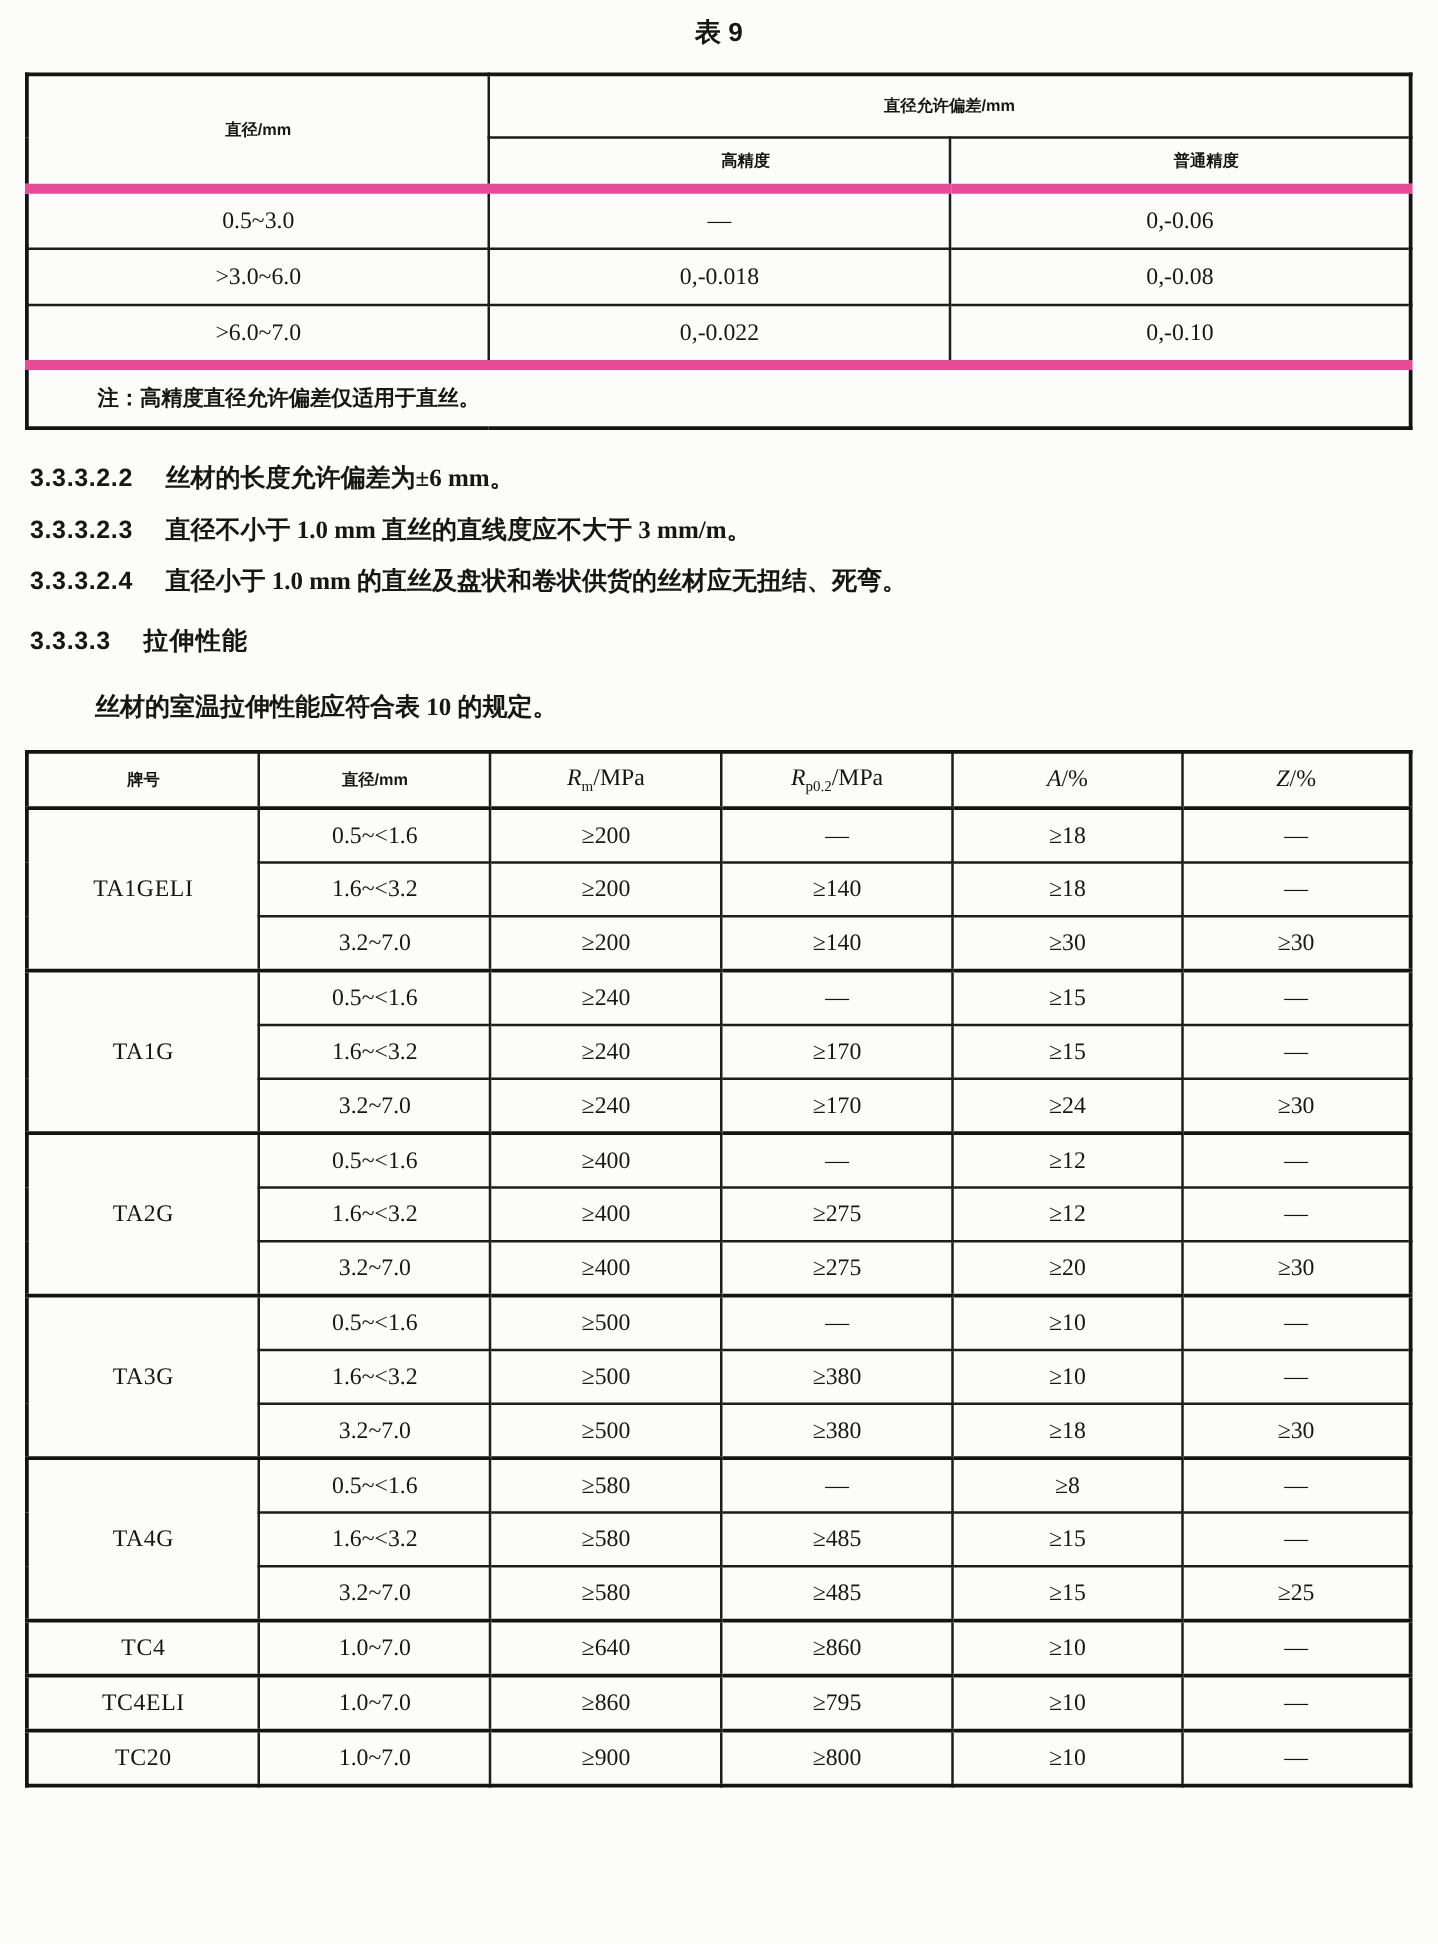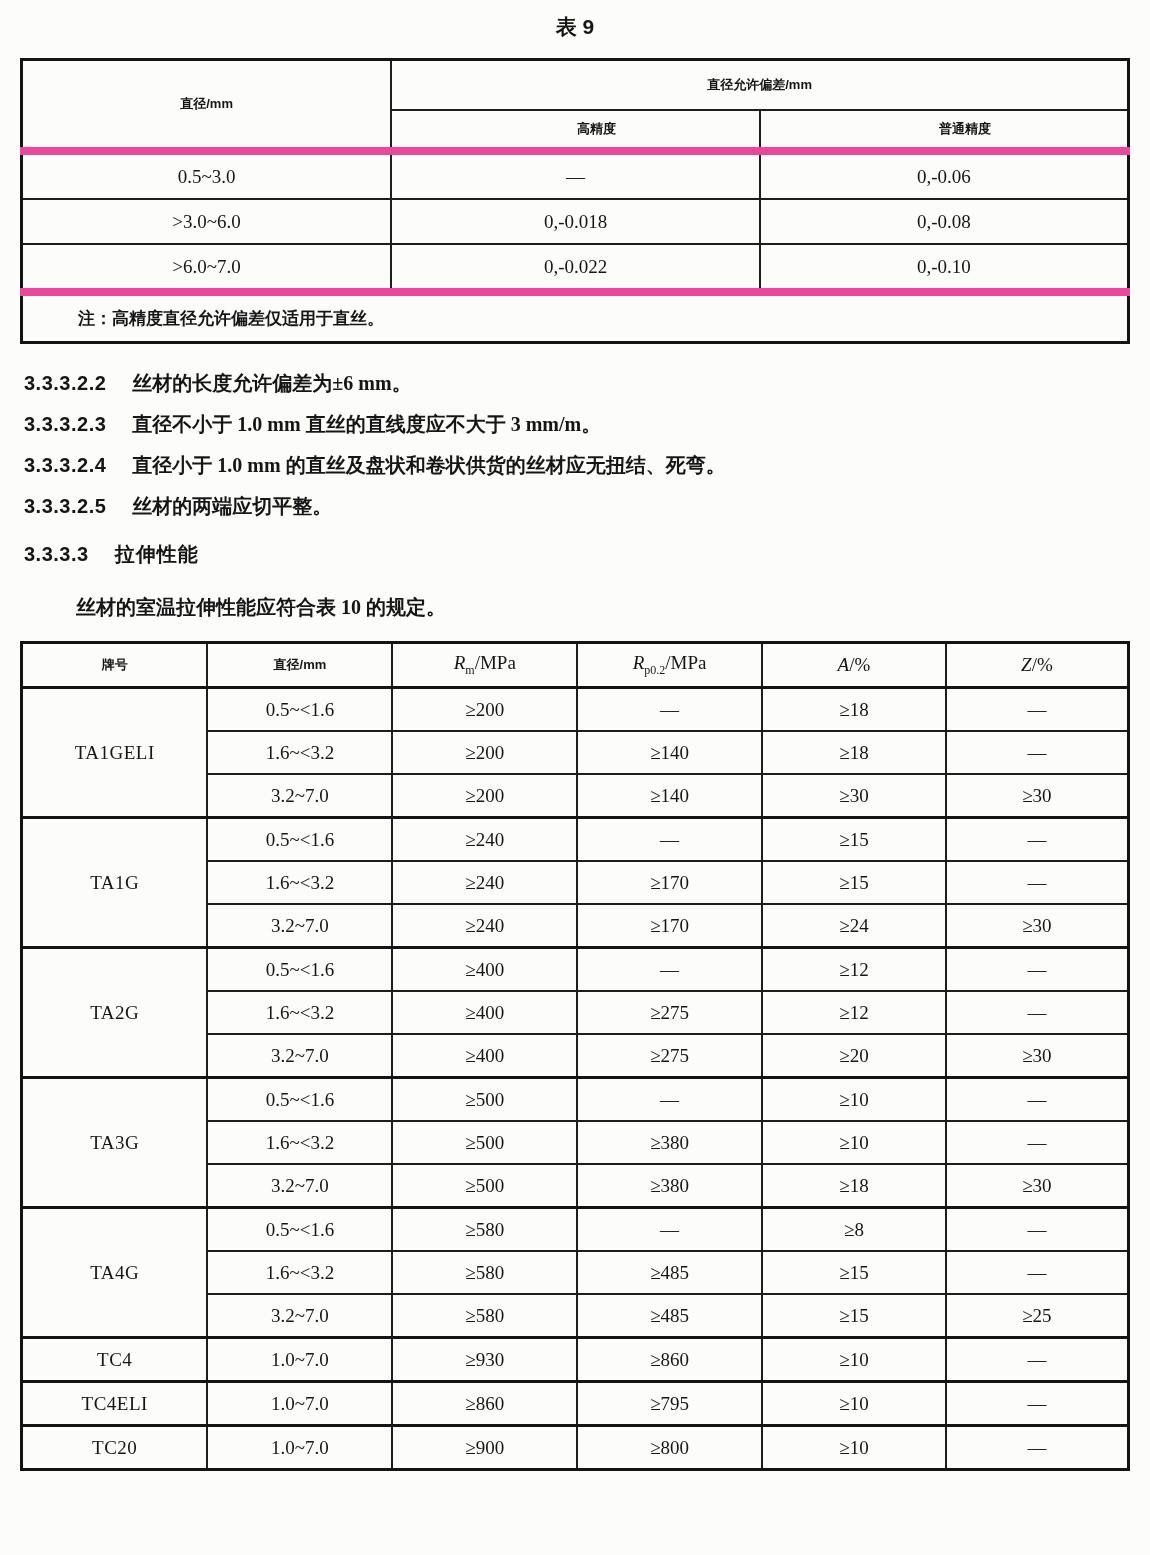--- a/index.html
+++ b/index.html
@@ -108,23 +108,20 @@
 
   <div class="paras">
     <p class="para">
       <span class="pnum">3.3.3.2.2</span><span>丝材的长度允许偏差为±6 mm。</span>
     </p>
     <p class="para">
       <span class="pnum">3.3.3.2.3</span><span>直径不小于 1.0 mm 直丝的直线度应不大于 3 mm/m。</span>
     </p>
     <p class="para">
       <span class="pnum">3.3.3.2.4</span><span>直径小于 1.0 mm 的直丝及盘状和卷状供货的丝材应无扭结、死弯。</span>
-    </p>
-    <p class="para">
-      <span class="pnum">3.3.3.2.5</span><span>丝材的两端应切平整。</span>
     </p>
   </div>
 
   <p class="section-heading">
     <span class="pnum">3.3.3.3</span><span class="stitle">拉伸性能</span>
   </p>
 
   <p class="intro">丝材的室温拉伸性能应符合表 10 的规定。</p>
 
 
@@ -258,21 +255,21 @@
         <td>3.2~7.0</td>
         <td>≥580</td>
         <td>≥485</td>
         <td>≥15</td>
         <td>≥25</td>
       </tr>
 
       <tr class="group-start">
         <td class="grade">TC4</td>
         <td>1.0~7.0</td>
-        <td>≥930</td>
+        <td>≥640</td>
         <td>≥860</td>
         <td>≥10</td>
         <td>—</td>
       </tr>
 
       <tr class="group-start">
         <td class="grade">TC4ELI</td>
         <td>1.0~7.0</td>
         <td>≥860</td>
         <td>≥795</td>

